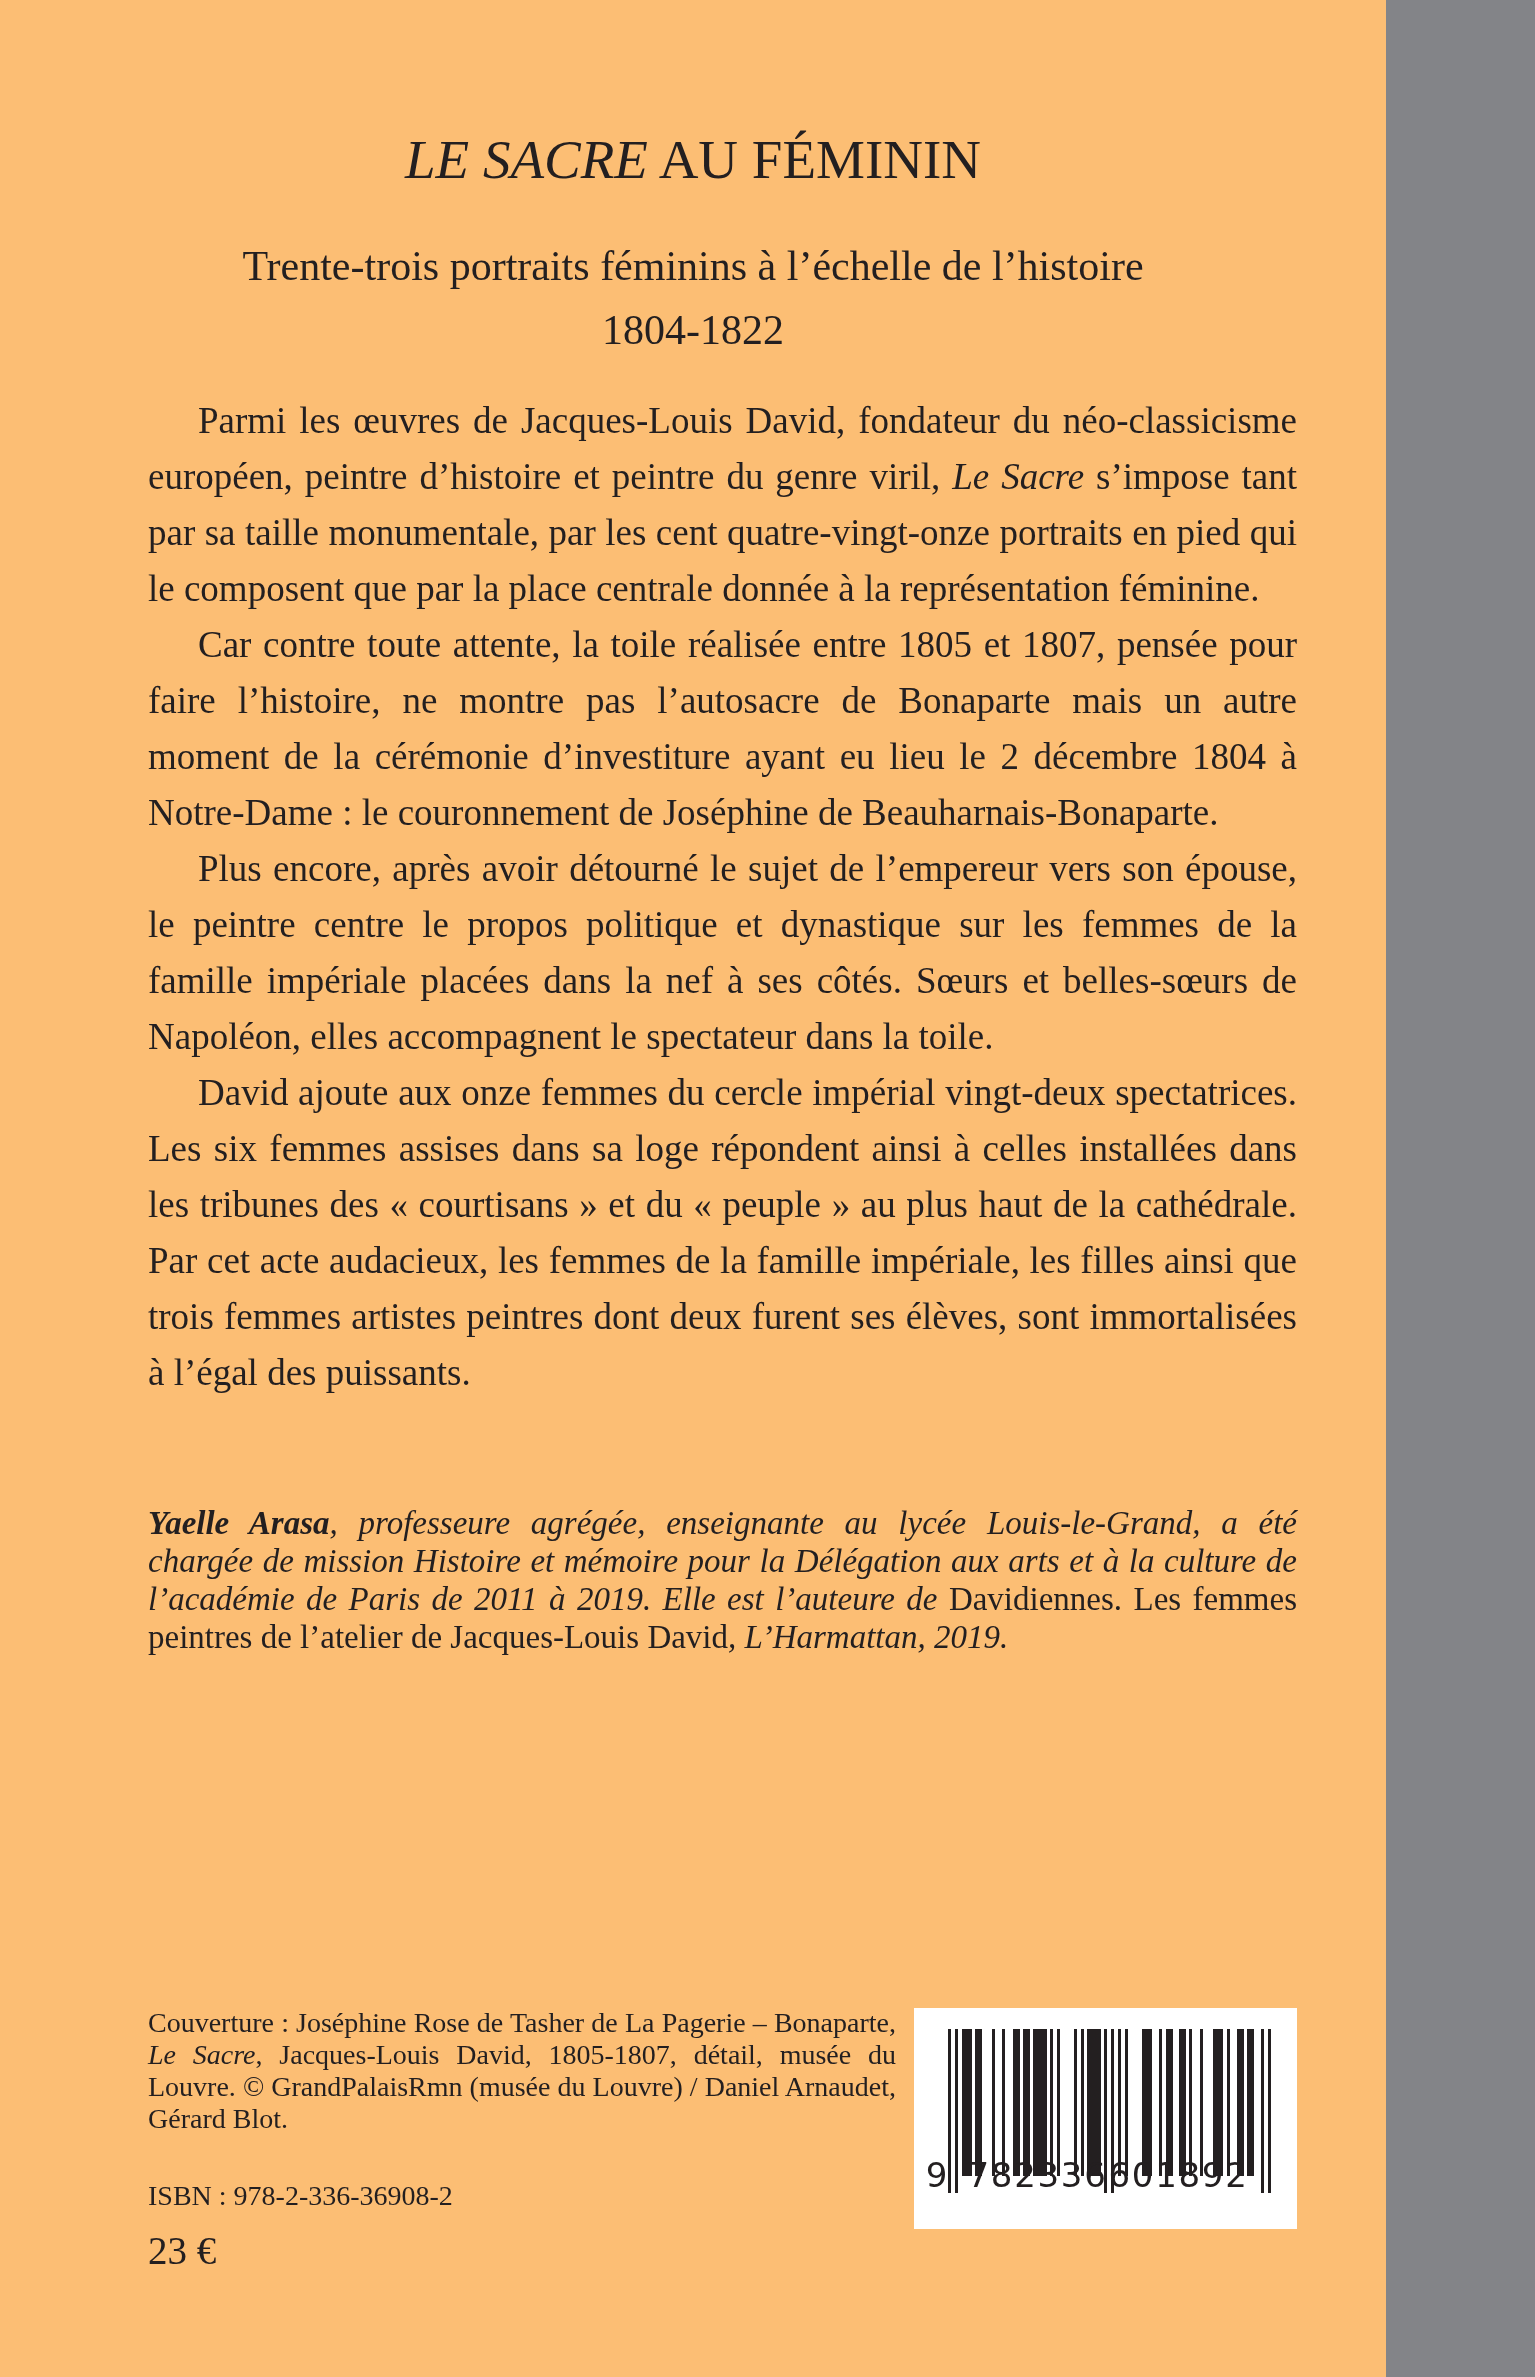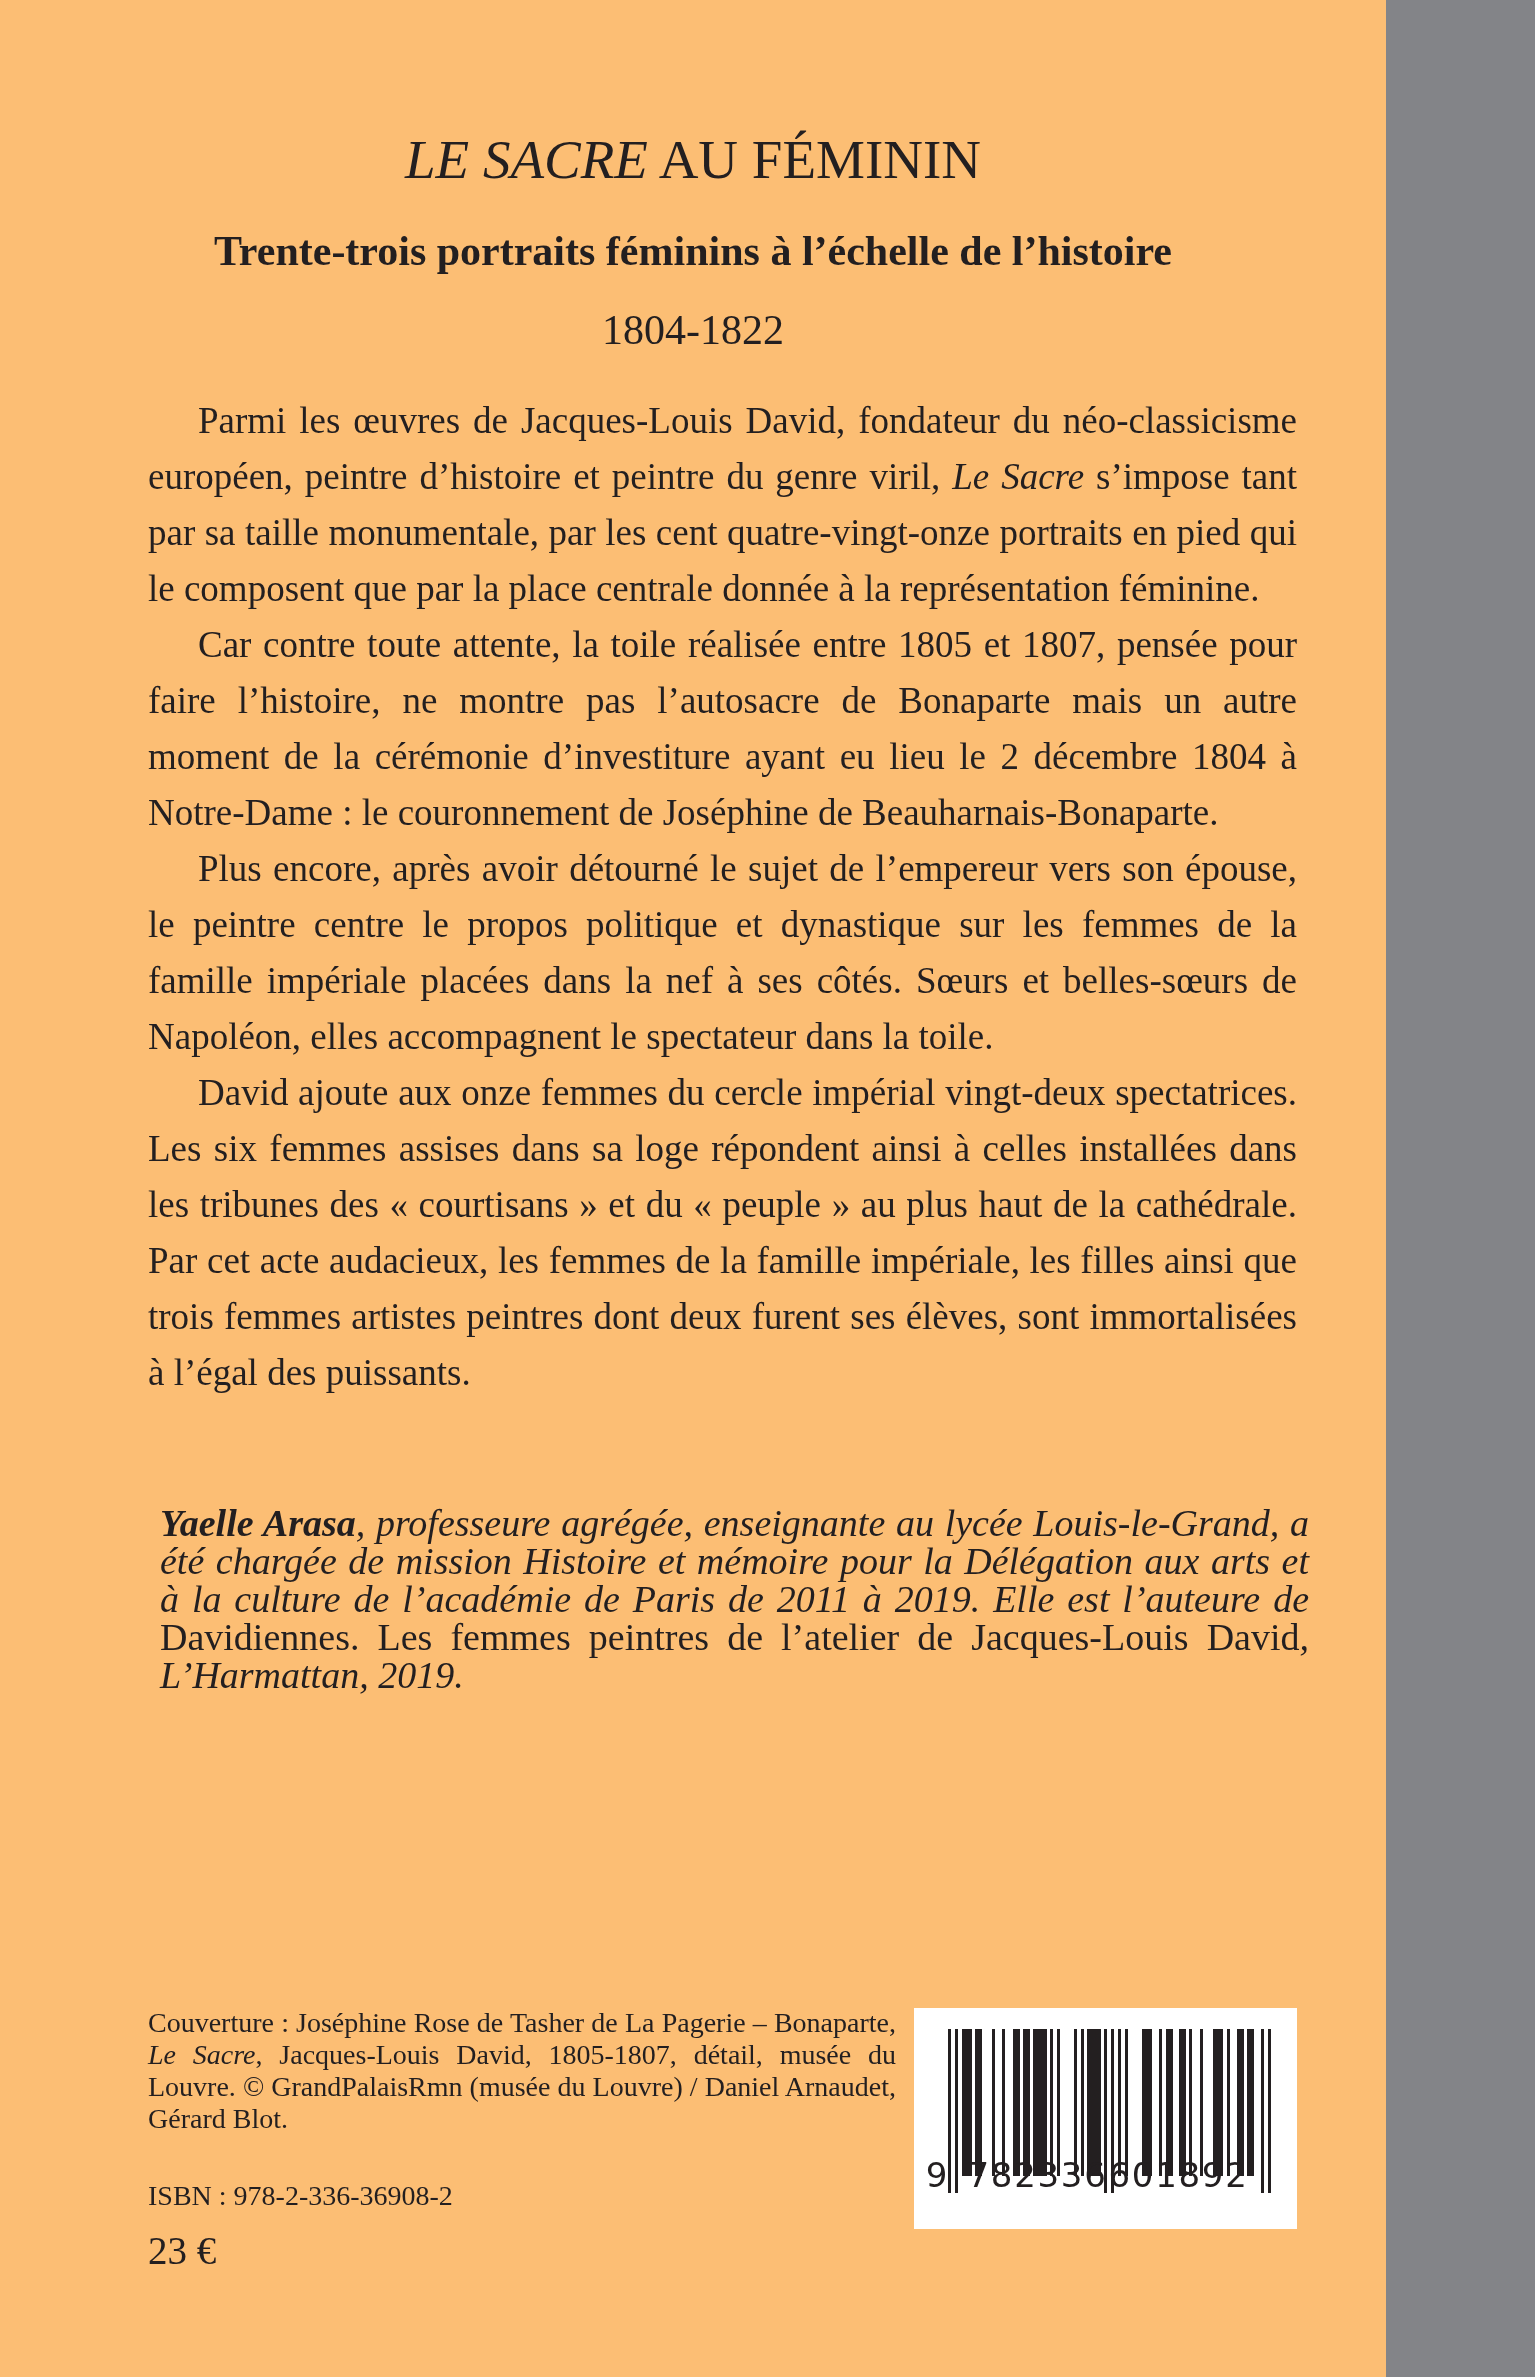--- a/index.html
+++ b/index.html
@@ -9,33 +9,33 @@
     font-family: "Liberation Serif", "DejaVu Serif", serif;
     color: #231F20;
   }
   .spine-band {
     position: absolute; left: 1386px; top: 0; width: 149px; height: 2377px;
     background: #838488;
   }
   .heading { position: absolute; left: 0; width: 1386px; text-align: center; white-space: nowrap; }
   .title { top: 126px; font-size: 55px; line-height: 67px; }
   .title .it { font-style: italic; }
-  .subtitle { top: 226px; font-size: 42px; line-height: 50px; font-weight: bold; }
+  .subtitle { top: 241px; font-size: 42px; line-height: 50px; }
   .dates { top: 305px; font-size: 42px; line-height: 50px; }
 
   .body-text {
     position: absolute; left: 148px; top: 393px; width: 1149px;
     font-size: 37px; line-height: 56px; text-align: justify;
   }
   .body-text p { margin: 0; text-indent: 50px; }
   .body-text i { font-style: italic; }
 
   .bio {
-    position: absolute; left: 160px; top: 1504px; width: 1149px;
-    font-size: 38px; line-height: 38px; text-align: justify; font-style: italic;
+    position: absolute; left: 148px; top: 1504px; width: 1149px;
+    font-size: 33px; line-height: 38px; text-align: justify; font-style: italic;
   }
   .bio b { font-weight: bold; }
   .bio .roman { font-style: normal; }
 
   .credits {
     position: absolute; left: 148px; top: 2007px; width: 748px;
     font-size: 28px; line-height: 32px; text-align: justify;
   }
   .credits i { font-style: italic; }
   .isbn { position: absolute; left: 148px; top: 2179px; font-size: 28px; line-height: 34px; }

